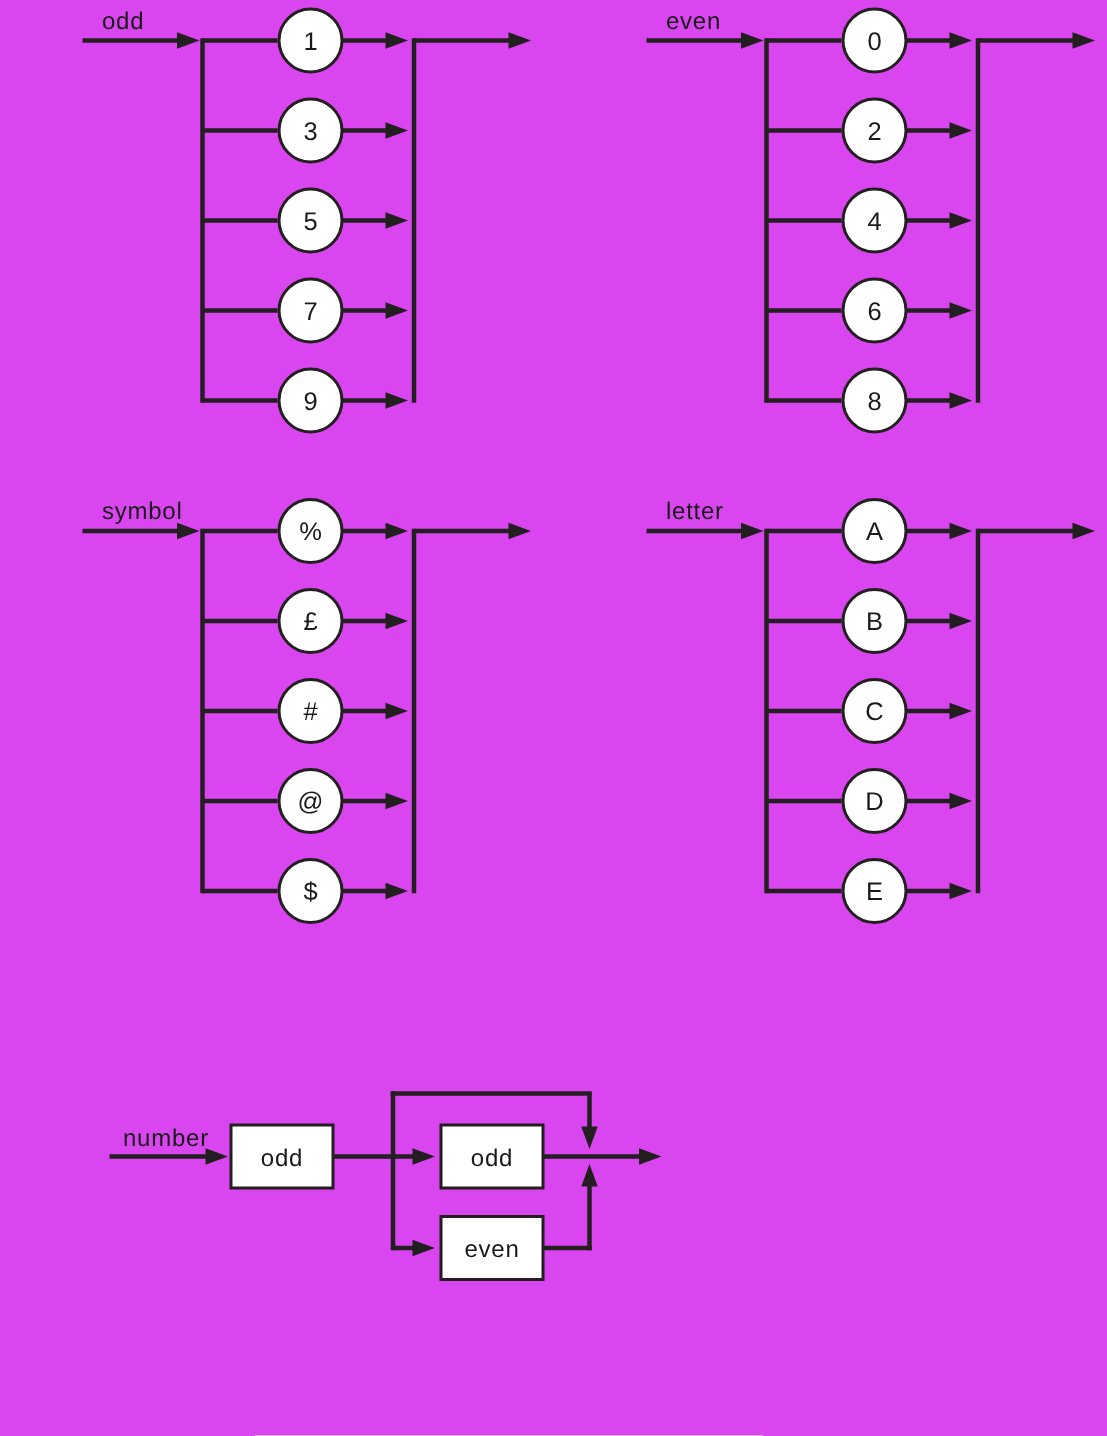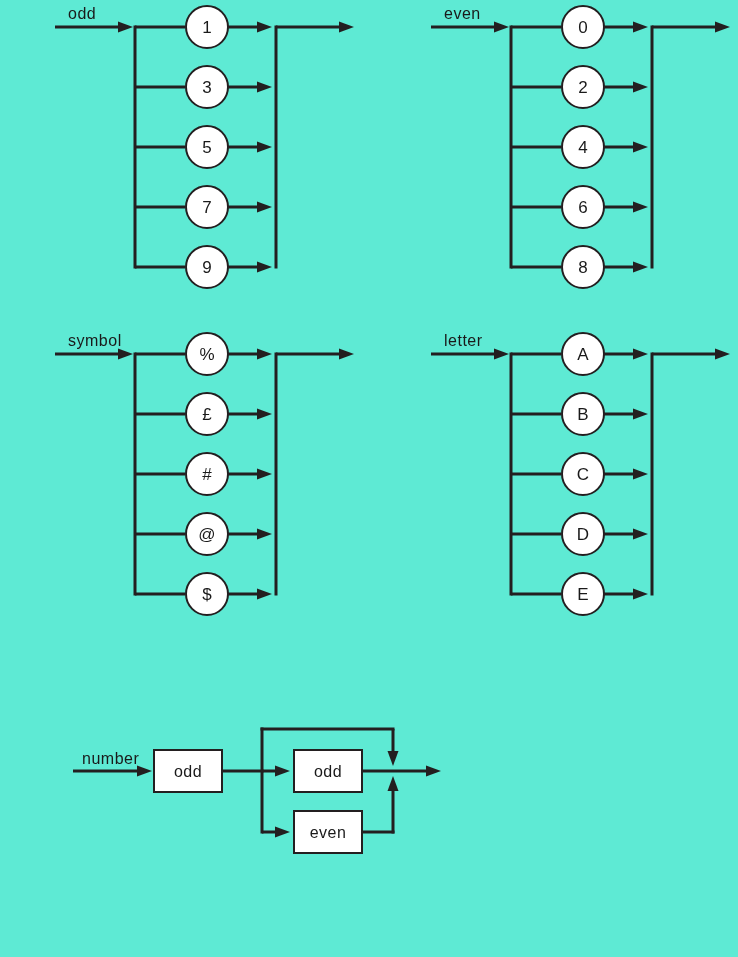--- a/index.html
+++ b/index.html
@@ -4,21 +4,21 @@
 <style>
   html, body {
     margin: 0;
     padding: 0;
     background: #ffffff;
   }
   #page {
     position: relative;
     width: 738px;
     height: 957px;
-    background: #5eead4;
+    background: #d946ef;
     overflow: hidden;
   }
   svg {
     position: absolute;
     left: 0;
     top: 0;
   }
   text {
     font-family: "Liberation Sans", sans-serif;
     font-size: 16px;

